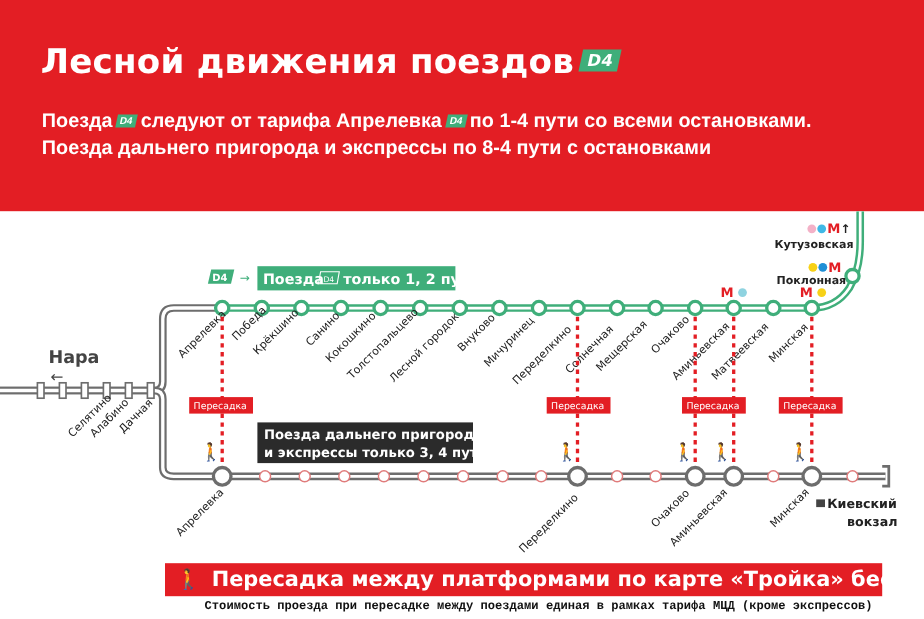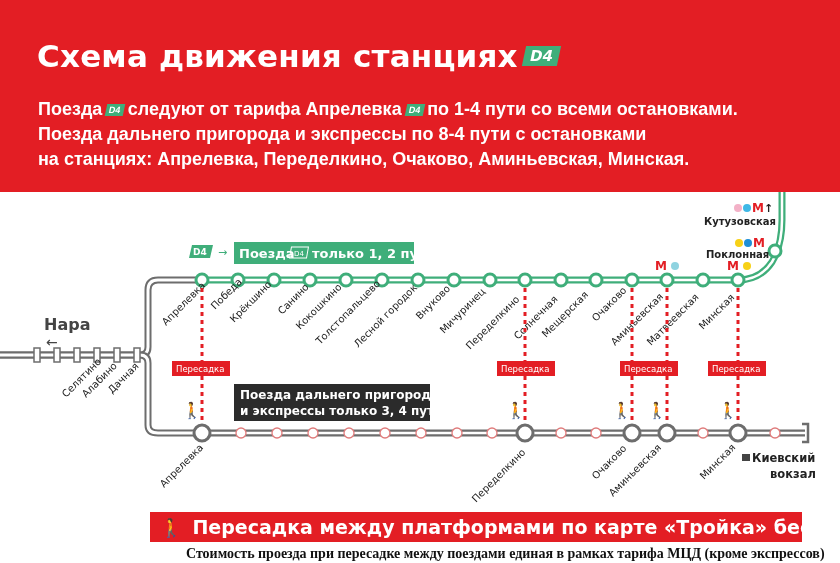--- a/index.html
+++ b/index.html
@@ -6,33 +6,32 @@
   body{width:840px;height:563px;position:relative;overflow:hidden;background:#fff;font-family:"DejaVu Sans","Liberation Sans",sans-serif;}
   .header{position:absolute;left:0;top:0;width:840px;height:192px;background:#e31e24;}
   .title{position:absolute;left:37px;top:38px;color:#fff;font-size:31px;font-weight:bold;letter-spacing:0.2px;white-space:nowrap;}
   .d4badge{display:inline-block;background:#3fae7a;color:#fff;font-size:15px;font-weight:bold;padding:1px 6px;transform:skewX(-12deg);vertical-align:middle;margin-left:6px;position:relative;top:-3px;}
   .d4small{display:inline-block;background:#3fae7a;color:#fff;font-size:9px;font-weight:bold;padding:0 3px;transform:skewX(-12deg);vertical-align:middle;margin:0 4px;line-height:12px;}
   .desc{position:absolute;left:38px;top:97px;color:#fff;font-family:"Liberation Sans",sans-serif;font-size:18px;font-weight:bold;line-height:25px;white-space:nowrap;}
   svg.map{position:absolute;left:0;top:192px;}
   .st{font-family:"DejaVu Sans",sans-serif;font-size:10px;fill:#222;}
   .bottom-bar{position:absolute;left:150px;top:512px;width:652px;height:30px;background:#e31e24;color:#fff;font-size:19px;font-weight:bold;white-space:nowrap;display:flex;align-items:center;}
   .bottom-bar .walk{margin:0 10px 0 10px;font-size:18px;}
-  .note{position:absolute;left:186px;top:546px;font-family:Liberation Serif, serif;font-size:14px;font-weight:bold;color:#111;white-space:nowrap;}
+  .note{position:absolute;left:186px;top:546px;font-family:Liberation Mono, monospace;font-size:11px;font-weight:bold;color:#111;white-space:nowrap;}
 </style>
 </head>
 <body>
 
 <div class="header">
   <div class="title">
-    <span>Схема движения станциях</span><span class="d4badge">D4</span>
+    <span>Лесной движения поездов</span><span class="d4badge">D4</span>
   </div>
   <div class="desc">
     <div><span>Поезда</span><span class="d4small">D4</span><span>следуют от тарифа Апрелевка</span><span class="d4small">D4</span><span>по 1-4 пути со всеми остановками.</span></div>
     <div>Поезда дальнего пригорода и экспрессы по 8-4 пути с остановками</div>
-    <div>на станциях:  Апрелевка, Переделкино, Очаково, Аминьевская, Минская.</div>
   </div>
 </div>
 
 <svg class="map" width="840" height="320" viewBox="0 192 840 320" xmlns="http://www.w3.org/2000/svg">
 
   <g>
     <path d="M0 355 H140 Q148 355 148 347 V290 Q148 280 158 280 H202" fill="none" stroke="#6d6d6d" stroke-width="7"></path>
     <path d="M0 355 H140 Q148 355 148 347 V290 Q148 280 158 280 H202" fill="none" stroke="#fff" stroke-width="3"></path>
     <path d="M0 355 H140 Q148 355 148 363 V425 Q148 433 158 433 H202" fill="none" stroke="#6d6d6d" stroke-width="7"></path>
     <path d="M0 355 H140 Q148 355 148 363 V425 Q148 433 158 433 H202" fill="none" stroke="#fff" stroke-width="3"></path>

